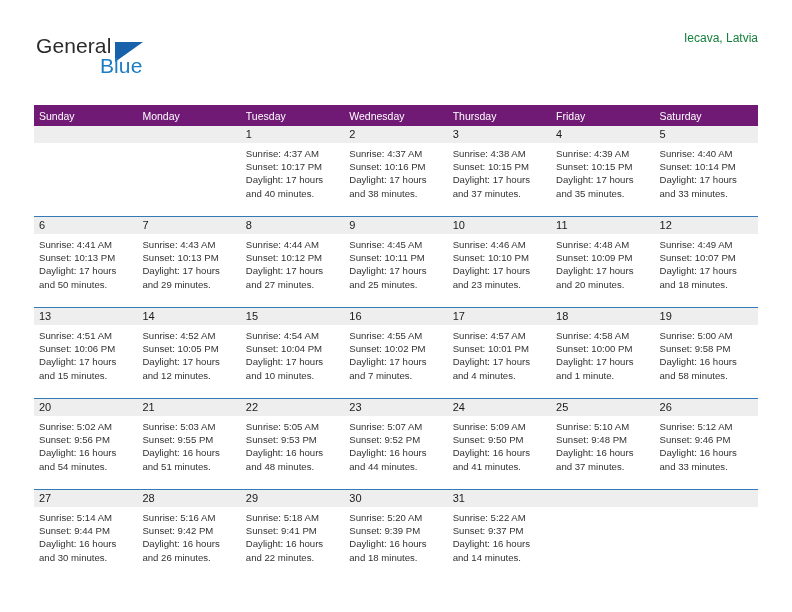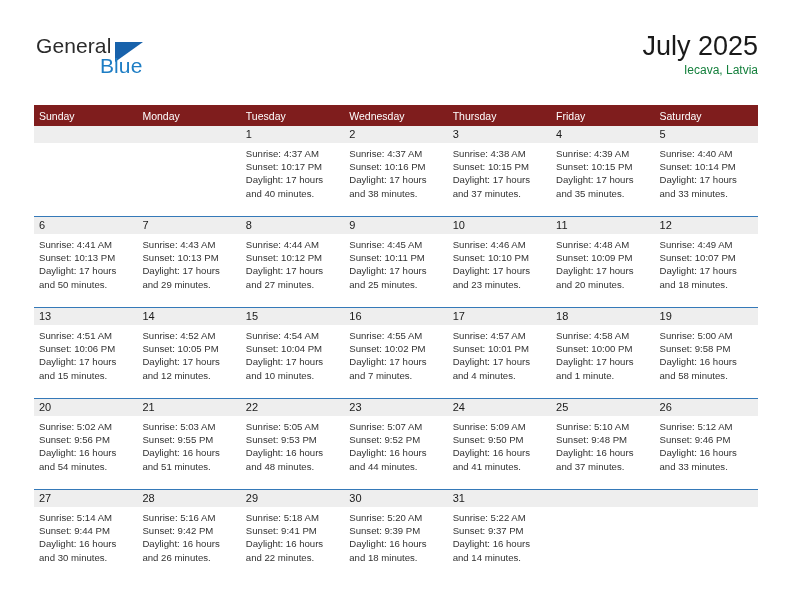--- a/index.html
+++ b/index.html
@@ -92,21 +92,21 @@
   
   .calendar {
     position: absolute;
     left: 34px;
     top: 105px;
     width: 724px;
     border-collapse: collapse;
     table-layout: fixed;
   }
   .calendar th {
-    background: #7f1d1d;
+    background: #701a75;
     color: #ffffff;
     font-size: 10.5px;
     font-weight: normal;
     text-align: left;
     padding: 4px 0 4px 5px;
     height: 13px;
     border: none;
   }
   .calendar td {
     vertical-align: top;
@@ -153,21 +153,20 @@
 
   <div class="header">
 
     <div class="brand">
       <span class="brand-general">General</span>
       <span class="brand-triangle"></span>
       <span class="brand-blue">Blue</span>
     </div>
 
     <div class="title-block">
-      <div class="cal-title">July 2025</div>
       <div class="cal-location">Iecava, Latvia</div>
     </div>
 
   </div>
 
   <table class="calendar">
     <thead>
       <tr>
         <th>Sunday</th>
         <th>Monday</th>

